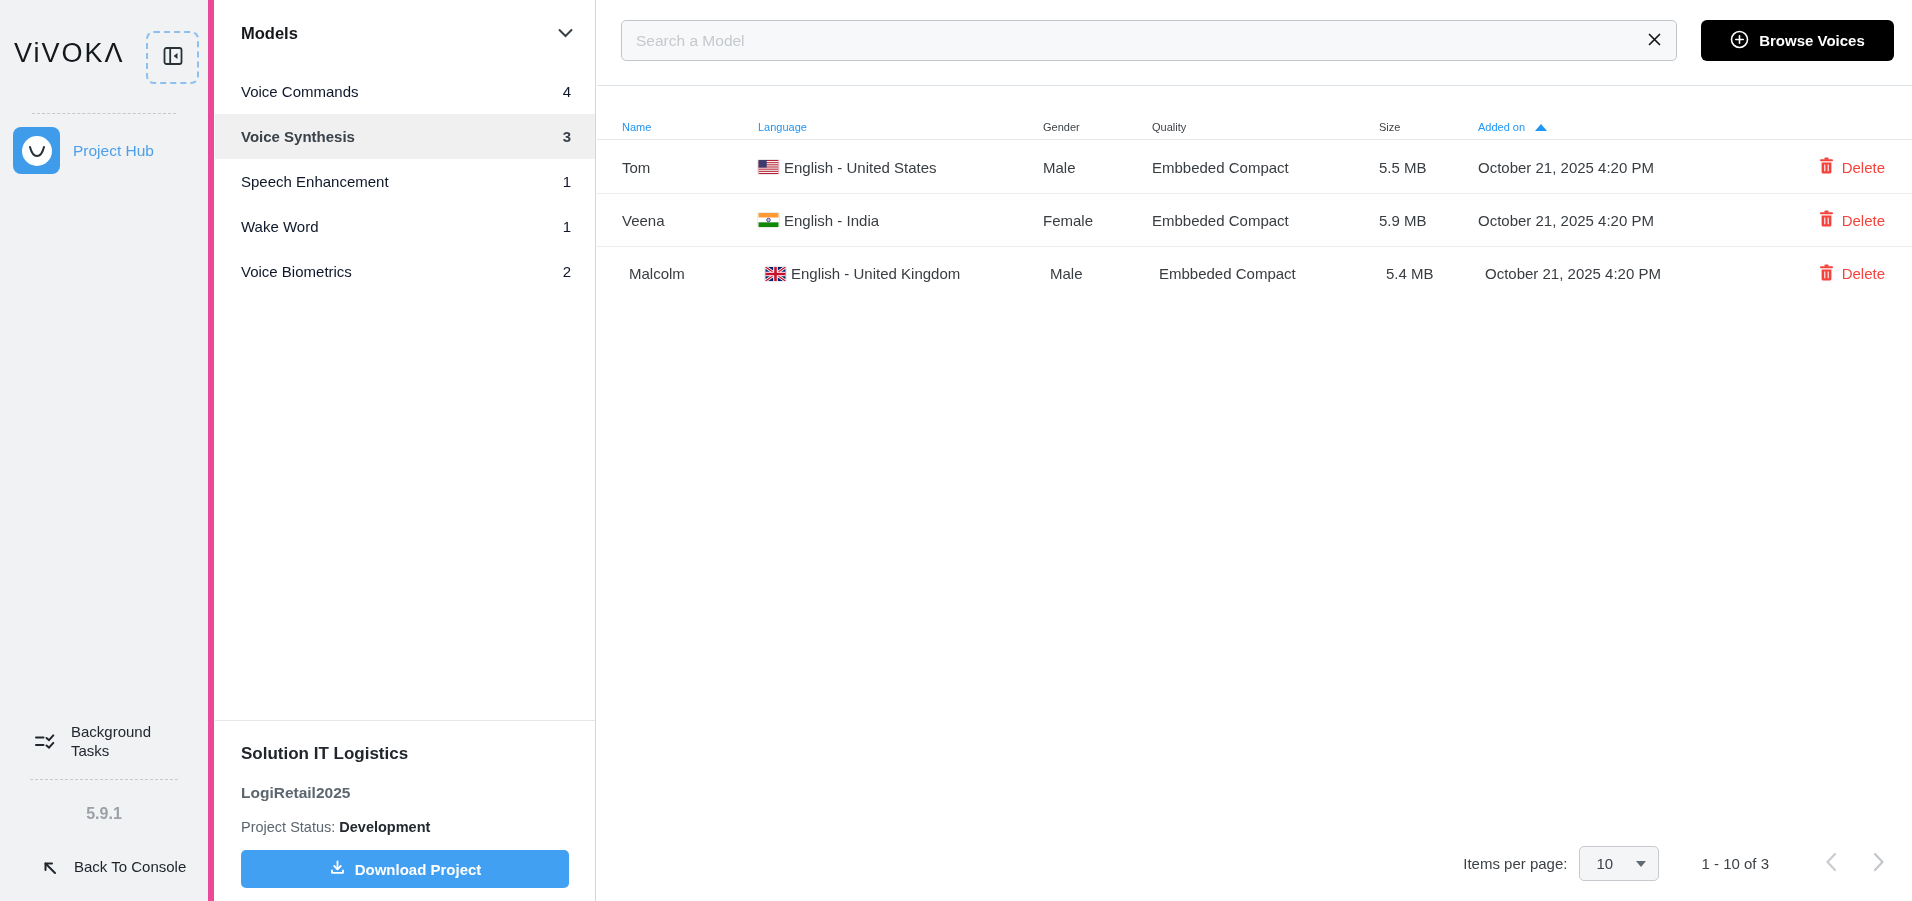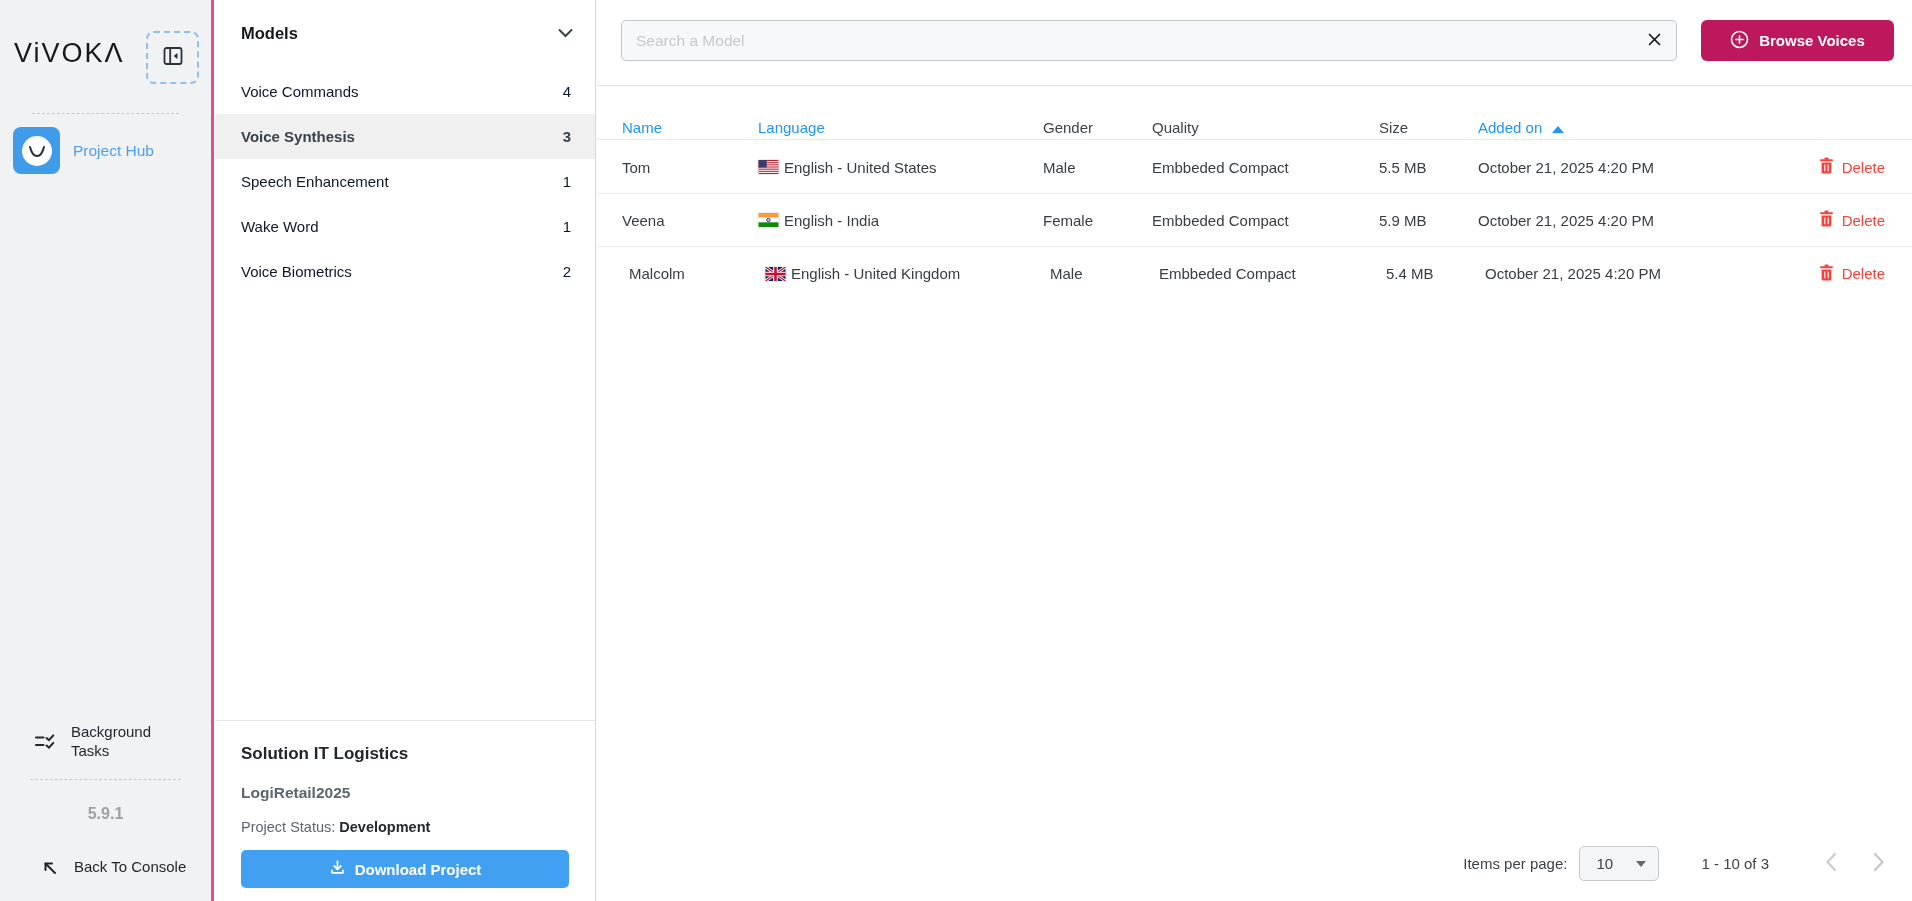--- a/index.html
+++ b/index.html
@@ -2,21 +2,21 @@
 <html><head>
 <meta charset="utf-8">
 <style>
   * { margin:0; padding:0; box-sizing:border-box; }
   html,body { width:1912px; height:901px; overflow:hidden; background:#fff;
               font-family:"Liberation Sans", sans-serif; }
   .app { position:relative; width:1912px; height:901px; }
 
   
   .sidebar { position:absolute; left:0; top:0; width:214px; height:901px;
-             background:#f1f2f4; border-right:3px solid #ec4899; }
+             background:#f1f2f4; border-right:6px solid #ec4899; }
   .logo { position:absolute; left:14px; top:38px; font-size:27px; font-weight:500;
           letter-spacing:2px; color:#15181b; }
   .collapse-btn { position:absolute; left:146px; top:31px; width:53px; height:53px;
           border:2px dashed #8ec0ef; border-radius:8px; background:transparent;
           display:flex; align-items:center; justify-content:center; cursor:pointer; }
   .dashed-divider { position:absolute; left:32px; right:32px; height:0;
           border-top:1px dashed #c7c9cb; }
   .div1 { top:113px; } .div2 { top:779px; left:30px; right:30px; }
   .hub-icon { position:absolute; left:13px; top:127px; width:47px; height:47px;
           border-radius:8px; background:#3f9ceb; display:flex; align-items:center;
@@ -57,29 +57,29 @@
   .main { position:absolute; left:597px; top:0; right:0; height:901px; background:#fff; }
   .search-box { position:absolute; left:24px; top:20px; width:1056px; height:41px; }
   .search-box input { width:100%; height:100%; border:1px solid #c2c6ca; border-radius:5px;
           background:#f7f8f9; padding:0 46px 0 14px; font-size:15.5px; color:#14532d;
           font-family:inherit; outline:none; }
   .search-box input::placeholder { color:#c5c9cd; }
   .clear-btn { position:absolute; right:6px; top:4px; width:34px; height:33px;
           background:none; border:none; cursor:pointer; display:flex; align-items:center;
           justify-content:center; }
   .browse-btn { position:absolute; right:18px; top:20px; width:193px; height:41px;
-          background:#be185d; border:none; border-radius:6px; color:#fff; font-weight:700;
+          background:#000000; border:none; border-radius:6px; color:#fff; font-weight:700;
           font-size:15px; font-family:inherit; display:flex; align-items:center;
           justify-content:center; gap:10px; cursor:pointer; }
 
   .grid-row { display:grid; grid-template-columns:136px 285px 109px 227px 99px 1fr 120px;
           padding:0 27px 0 25px; align-items:center; }
   .table-head { position:absolute; top:85px; left:0; right:0; height:55px;
           border-top:1px solid #dce4ea; border-bottom:1px solid #e7e8ea; }
-  .th { font-size:15px; color:#3e4348;margin-top:29px; }
+  .th { font-size:11px; color:#3e4348;margin-top:29px; }
   .th.link { color:#2196f3; cursor:pointer; }
   .sort-asc { display:inline-block; margin-left:10px; width:0; height:0;
           border-left:6px solid transparent; border-right:6px solid transparent;
           border-bottom:7px solid #2196f3; }
   .table-body { position:absolute; top:141px; left:0; right:0; }
   .trow { height:53px; border-bottom:1px solid #ebecee; }
   .trow:last-child { border-bottom:none;padding-left:32px; }
   .td { font-size:15px; color:#383d42; }
   .td.lang { display:flex; align-items:center; gap:5px; }
   .flag { display:inline-flex; }

